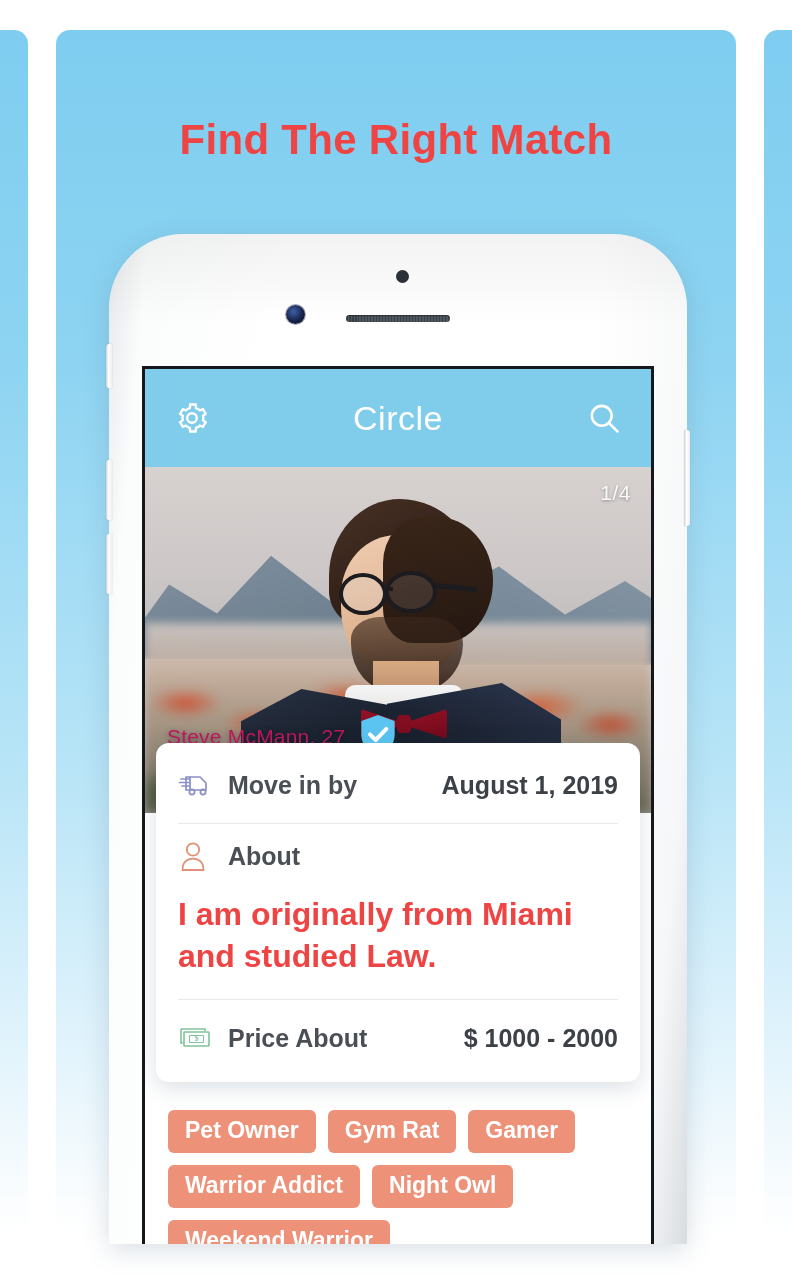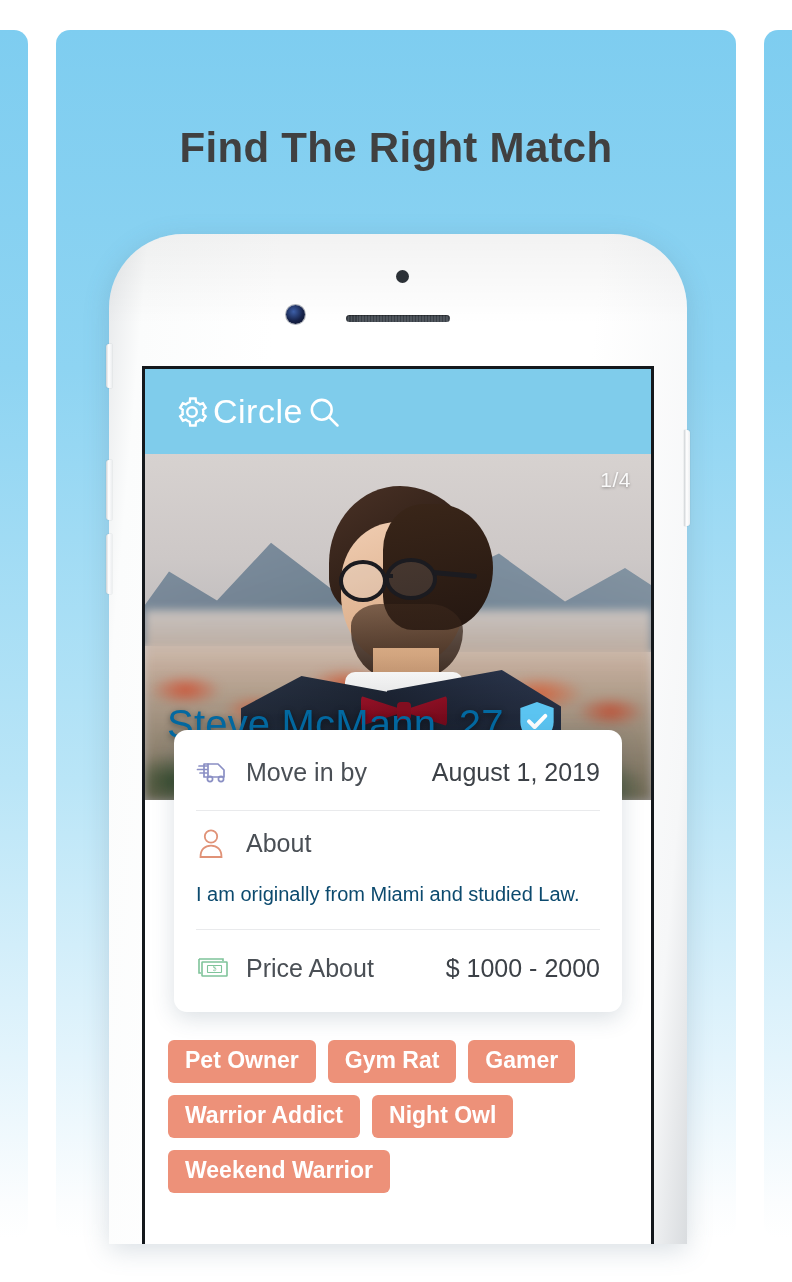--- a/index.html
+++ b/index.html
@@ -14,22 +14,22 @@
     border-radius:14px;
     background:linear-gradient(180deg, #7ecdf0 0%, #8ed4f2 28%, #b9e5f7 62%, #e3f4fc 85%, #fbfdfe 97%, #ffffff 100%);
   }
   .panel-left  { left:-70px; width:98px; }
   .panel-main  { left:56px;  width:680px; }
   .panel-right { left:764px; width:98px; }
 
   
   .headline {
     position:absolute; left:56px; top:116px; width:680px;
-    text-align:center; color:#404040;
-    font-size:42px; font-weight:bold; letter-spacing:0.3px;margin-top:8px;
+    text-align:center; color:#ef4444;
+    font-size:42px; font-weight:bold; letter-spacing:0.3px;
   }
 
   
   .phone {
     position:absolute; left:109px; top:234px; width:578px; height:1010px;
     background:linear-gradient(95deg,#e6e8ea 0%,#fbfcfc 6%,#ffffff 26%,#ffffff 74%,#f6f7f8 93%,#d9dcdf 100%);
     border-radius:74px 74px 0 0;
     box-shadow:0 6px 26px rgba(80,110,130,0.22);
   }
   .phone-inner-shade{
@@ -60,22 +60,22 @@
 
   
   .screen {
     position:absolute; left:33px; top:132px; width:512px; height:878px;
     background:#ffffff; overflow:hidden;
     border-left:3px solid #14181c; border-right:3px solid #14181c; border-top:3px solid #14181c;
   }
 
   
   .navbar {
-    position:relative; height:85px; background:#7fcceb;
-    display:flex; align-items:center; justify-content:flex-start; padding:0 26px;
+    position:relative; height:98px; background:#7fcceb;
+    display:flex; align-items:center; justify-content:space-between; padding:0 26px;
   }
   .nav-title { color:#ffffff; font-size:34px; font-weight:500; letter-spacing:0.5px; }
   .nav-icon { width:42px; height:42px; display:flex; align-items:center; justify-content:center; }
 
   
   .photo { position:relative; height:346px; overflow:hidden; background:#cfc9c7; }
   .ph-sky {
     position:absolute; left:0; top:0; width:100%; height:50%;
     background:linear-gradient(180deg,#d7d2d0 0%,#cdc8c7 60%,#bfbcbd 100%);
   }
@@ -182,36 +182,36 @@
     background:linear-gradient(180deg, rgba(0,0,0,0) 58%, rgba(0,0,0,0.26) 100%);
   }
   .photo-counter {
     position:absolute; right:20px; top:14px; color:rgba(255,255,255,0.93);
     font-size:21px; letter-spacing:0.5px; text-shadow:0 1px 3px rgba(0,0,0,0.35);
   }
   .photo-name {
     position:absolute; left:22px; bottom:52px; display:flex; align-items:center; gap:13px;
   }
   .photo-name .nm {
-    color:#0369a1; font-size:40px; letter-spacing:0.2px;
+    color:#be185d; font-size:21px; letter-spacing:0.2px;
     text-shadow:0 2px 6px rgba(0,0,0,0.45);
   }
 
   
-  .card-wrap { position:relative; margin-top:-70px; padding:0 29px; z-index:5; }
+  .card-wrap { position:relative; margin-top:-70px; padding:0 11px; z-index:5;font-weight:bold; }
   .card {
     background:#ffffff; border-radius:13px; padding:4px 22px 6px 22px;
     box-shadow:0 6px 22px rgba(40,70,95,0.17);
   }
   .row { display:flex; align-items:center; min-height:76px; }
   .row .ic { width:40px; display:flex; align-items:center; justify-content:flex-start; }
   .row .lbl { font-size:25px; color:#4a4f55; flex:1; padding-left:10px; }
   .row .val { font-size:25px; color:#3c4147; }
   .divider { height:1px; background:#e9eaec; }
-  .about-text { font-size:20px; color:#0c4a6e; padding:6px 0 22px 0; line-height:1.3; }
+  .about-text { font-size:32px; color:#ef4444; padding:6px 0 22px 0; line-height:1.3; }
 
   
   .tags { padding:28px 23px 0 23px; display:flex; flex-wrap:wrap; gap:12px 12px; }
   .tag {
     background:#ed9179; color:#ffffff; border-radius:6px;
     font-size:23px; font-weight:bold; padding:9px 17px 11px 17px; line-height:1;
     white-space:nowrap;
   }
 
   .screen-rest { height:120px; background:#ffffff; }

